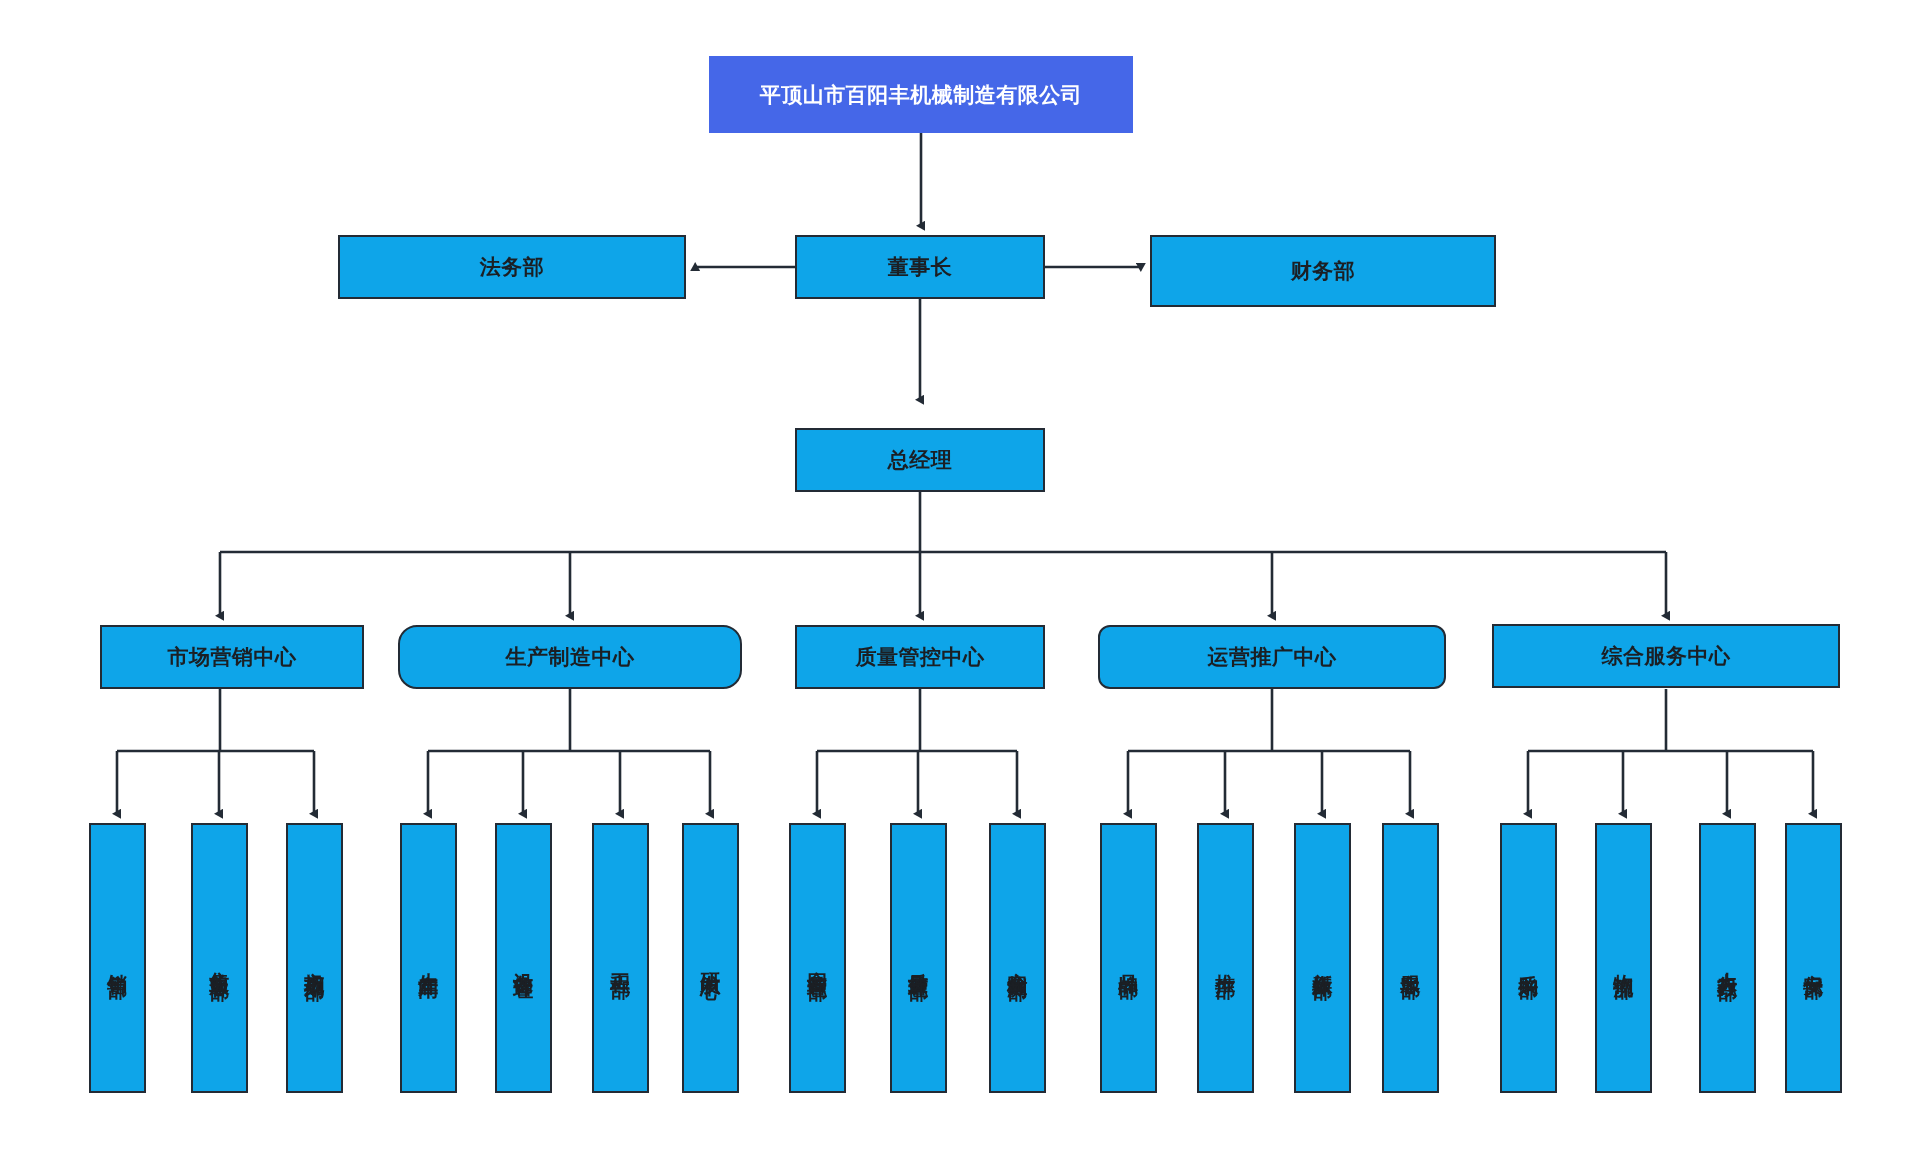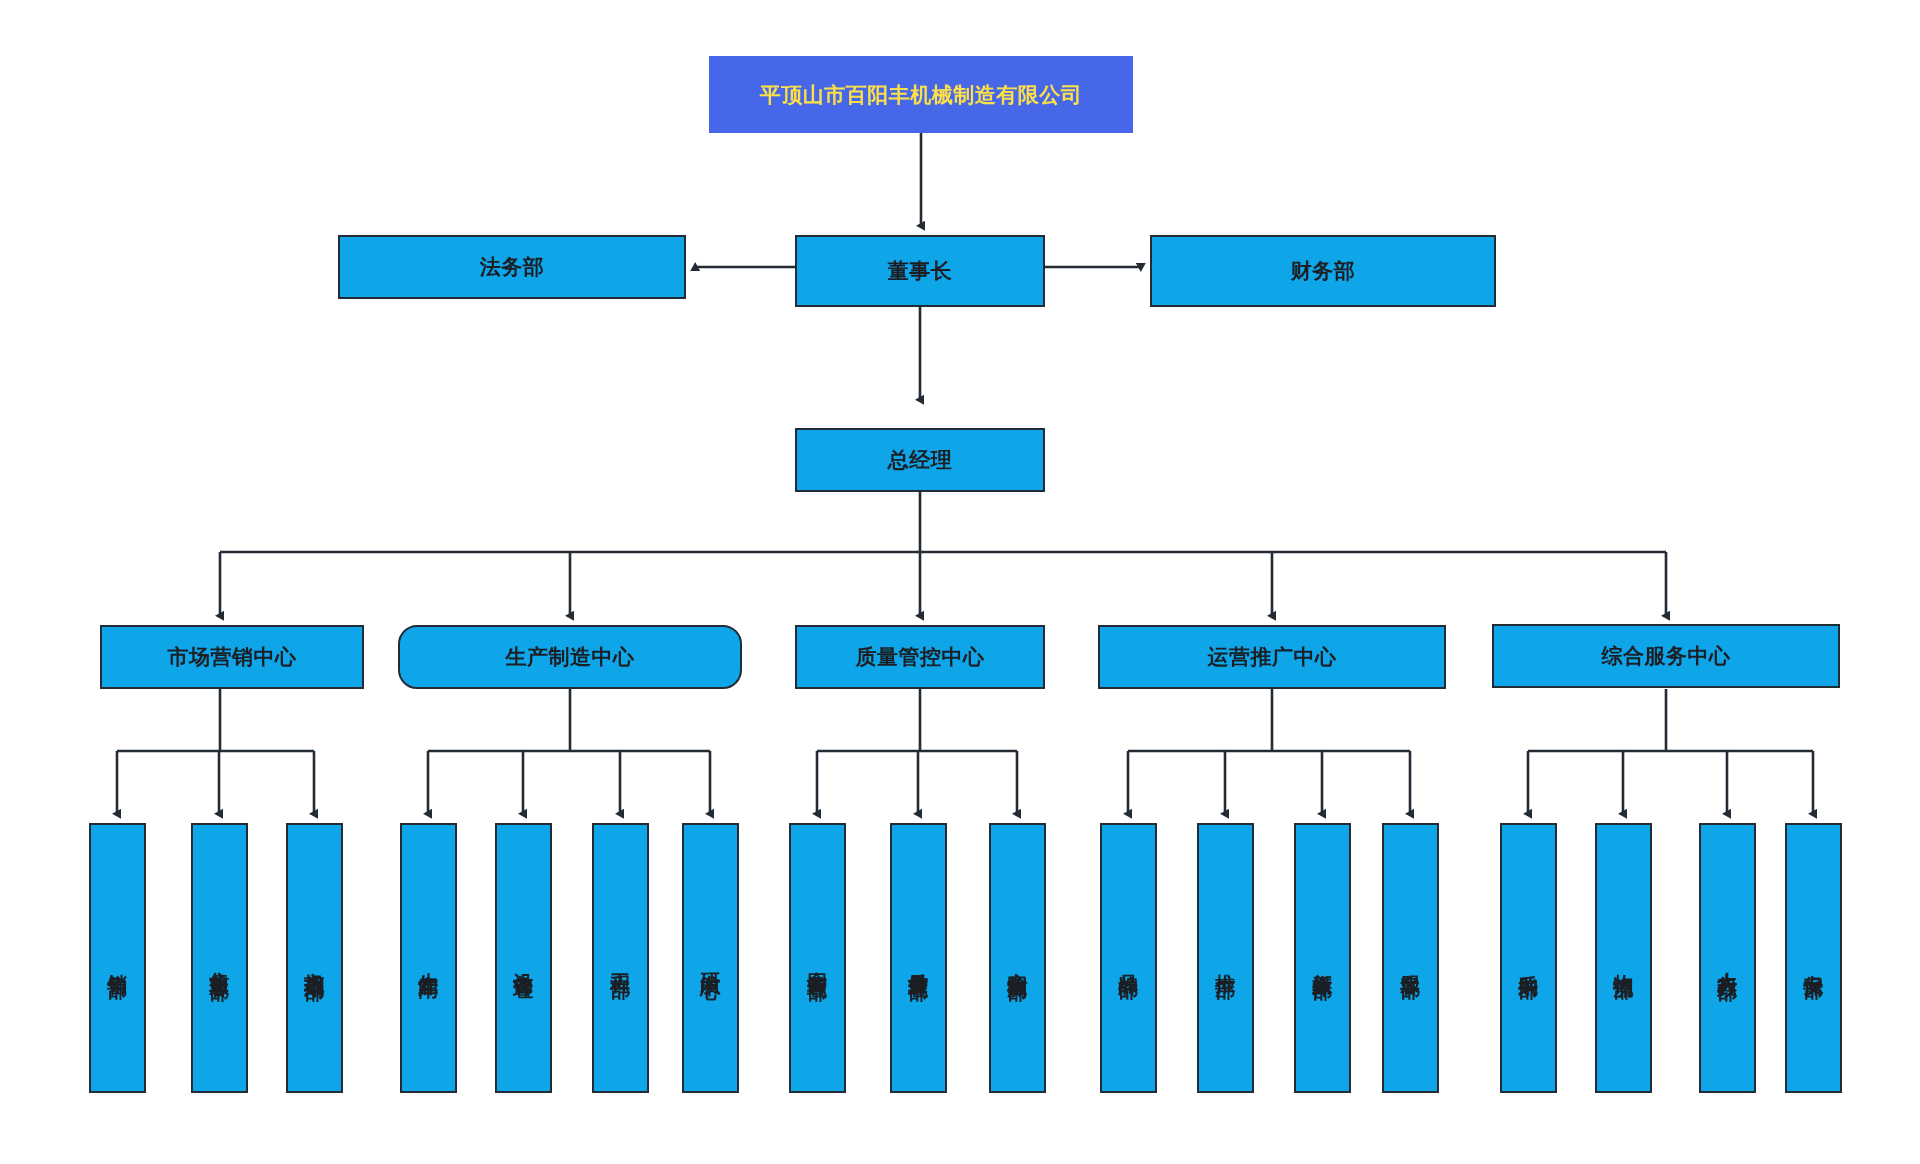--- a/index.html
+++ b/index.html
@@ -17,21 +17,21 @@
     border:2.5px solid #232b35;
     background:#0ea5e9;
     display:flex;align-items:center;justify-content:center;
     color:#1b1f24;
     font-weight:bold;
     letter-spacing:.5px;
   }
   .node.root{
     background:var(--accent,#4567e8);
     border-color:var(--accent,#4567e8);
-    color:#fde047;
+    color:#ffffff;
     font-size:21px;
   }
   .node.lvl2{font-size:21px;}
   .node.lvl3{font-size:21px;}
   .node.center{font-size:21px;}
   .node.leaf{
     font-size:20px;
     writing-mode:vertical-rl;
     text-orientation:upright;
     line-height:1.18;
@@ -98,21 +98,21 @@
       </g>
   </svg>
 
   <div class="node root" style="left:709px;top:56px;width:424px;height:77px;">
     <span>平顶山市百阳丰机械制造有限公司</span>
   </div>
 
   <div class="node lvl2" style="left:338px;top:235px;width:348px;height:64px;">
     <span>法务部</span>
   </div>
-  <div class="node lvl2" style="left:795px;top:235px;width:250px;height:72px;">
+  <div class="node lvl2" style="left:795px;top:235px;width:250px;height:64px;">
     <span>董事长</span>
   </div>
   <div class="node lvl2" style="left:1150px;top:235px;width:346px;height:72px;">
     <span>财务部</span>
   </div>
 
   <div class="node lvl3" style="left:795px;top:428px;width:250px;height:64px;">
     <span>总经理</span>
   </div>
 
@@ -149,21 +149,21 @@
       </div>
       <div class="node leaf" style="left: 788.5px; top: 823px; width: 57px; height: 270px;">
         <span class="txt">合同管理部</span>
       </div>
       <div class="node leaf" style="left: 889.5px; top: 823px; width: 57px; height: 270px;">
         <span class="txt">质量管理部</span>
       </div>
       <div class="node leaf" style="left: 988.5px; top: 823px; width: 57px; height: 270px;">
         <span class="txt">安全检测部</span>
       </div>
-      <div class="node center" style="left: 1098px; top: 625px; width: 348px; height: 64px;">
+      <div class="node center" style="left: 1098px; top: 625px; width: 348px; height: 64px; border-radius: 12px;">
         <span>运营推广中心</span>
       </div>
       <div class="node leaf" style="left: 1099.5px; top: 823px; width: 57px; height: 270px;">
         <span class="txt">品牌部</span>
       </div>
       <div class="node leaf" style="left: 1196.5px; top: 823px; width: 57px; height: 270px;">
         <span class="txt">推广部</span>
       </div>
       <div class="node leaf" style="left: 1293.5px; top: 823px; width: 57px; height: 270px;">
         <span class="txt">新媒体部</span>

